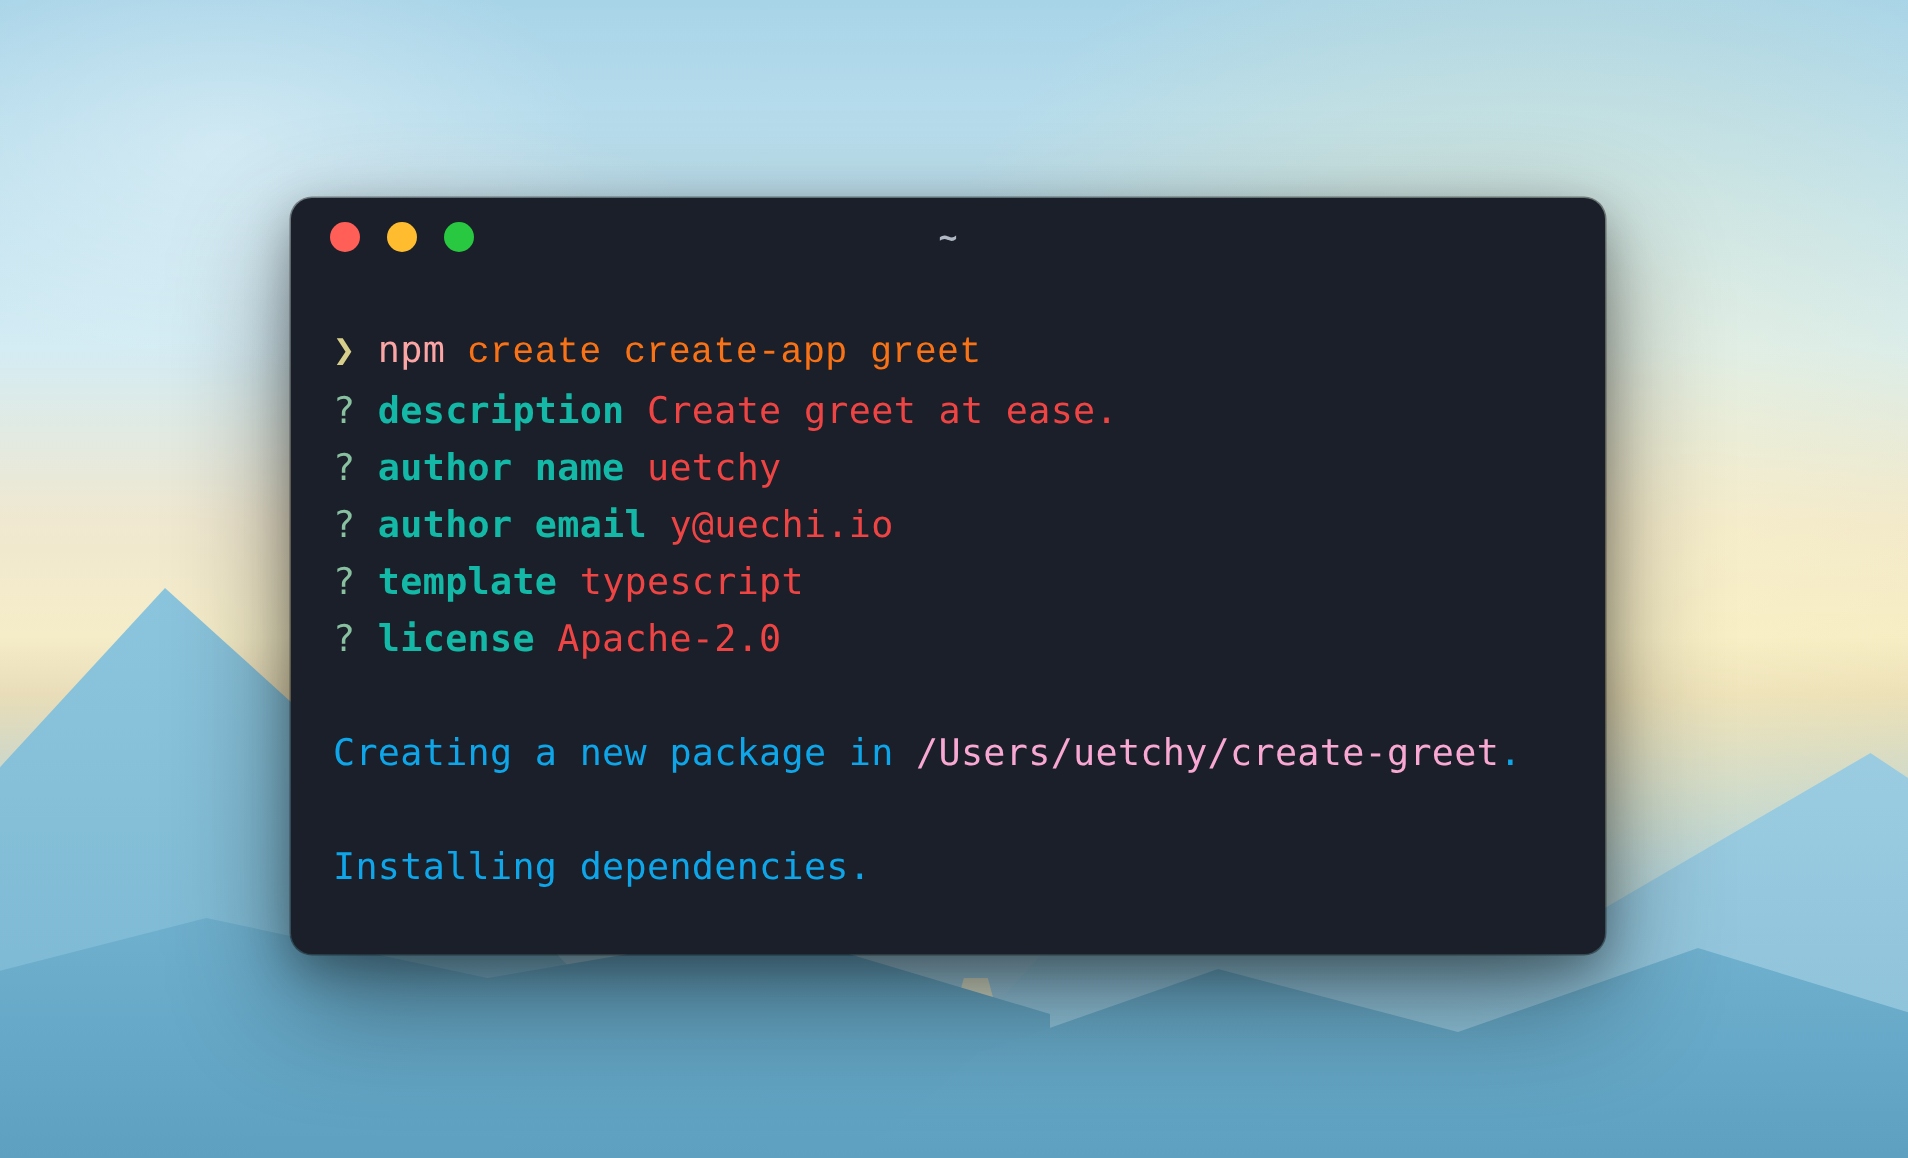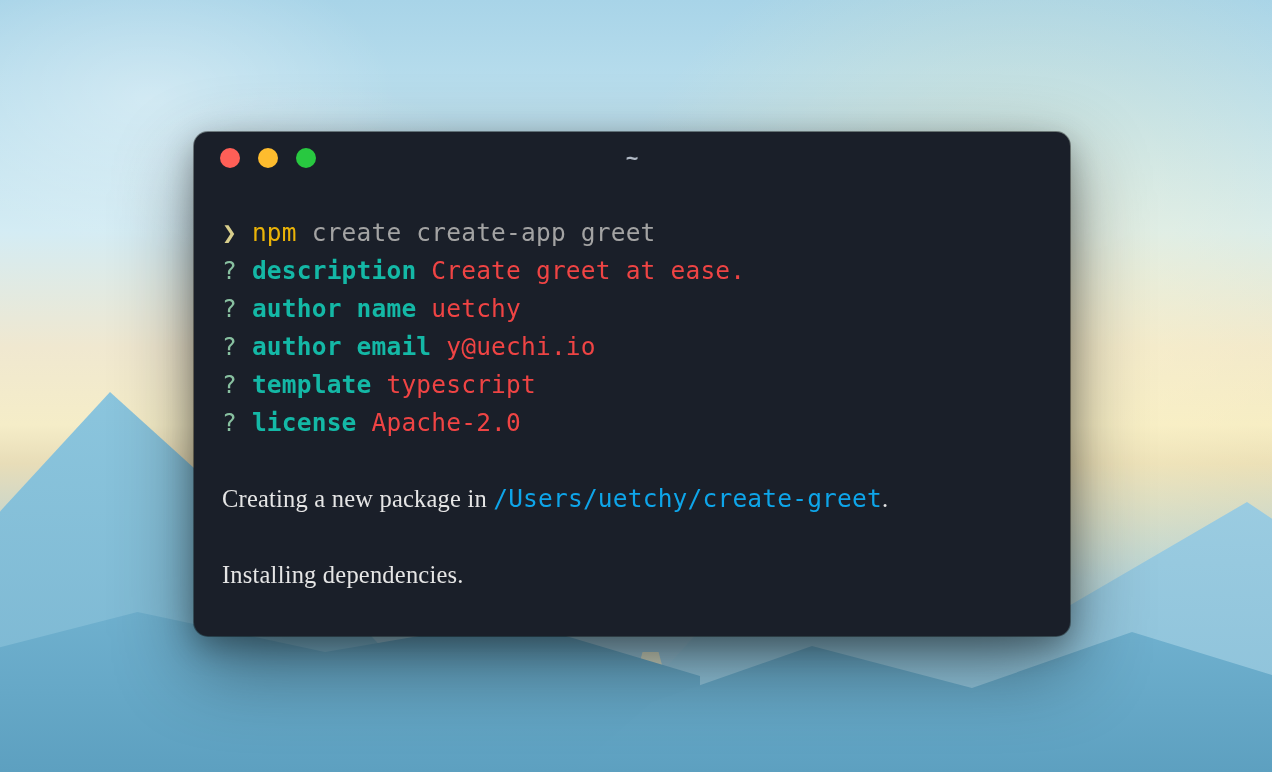--- a/index.html
+++ b/index.html
@@ -175,29 +175,29 @@
     .terminal-body {
       padding: 30px 28px 0 28px;
       font-size: 24.5px;
       line-height: 38px;
       white-space: pre;
       color: #d8dee9;
       letter-spacing: 0.2px;
     }
     
     .prompt-caret { color: #d8ce8c; font-weight: 700; }
-    .cmd-npm     { color: #eab308; }
-    .cmd-rest    { color: #a3a3a3; }
+    .cmd-npm     { color: #fca5a5; }
+    .cmd-rest    { color: #f97316; font-family: Liberation Mono, monospace; }
     
     .q-mark   { color: #88c0a0; }
     .q-label  { color: #14b8a6; font-weight: 700; }
     .q-answer { color: #ef4444; }
     
-    .status-text { color: #e5e5e5; font-family: Liberation Serif, serif; }
-    .path-hl     { color: #0ea5e9; }
+    .status-text { color: #0ea5e9; }
+    .path-hl     { color: #f9a8d4; }
     
     .blank-line { height: 38px; }
     
     .line { display: block; }
   </style>
 </head>
 <body>
 
 <div class="wallpaper">
   <div class="sun-glow"></div>

